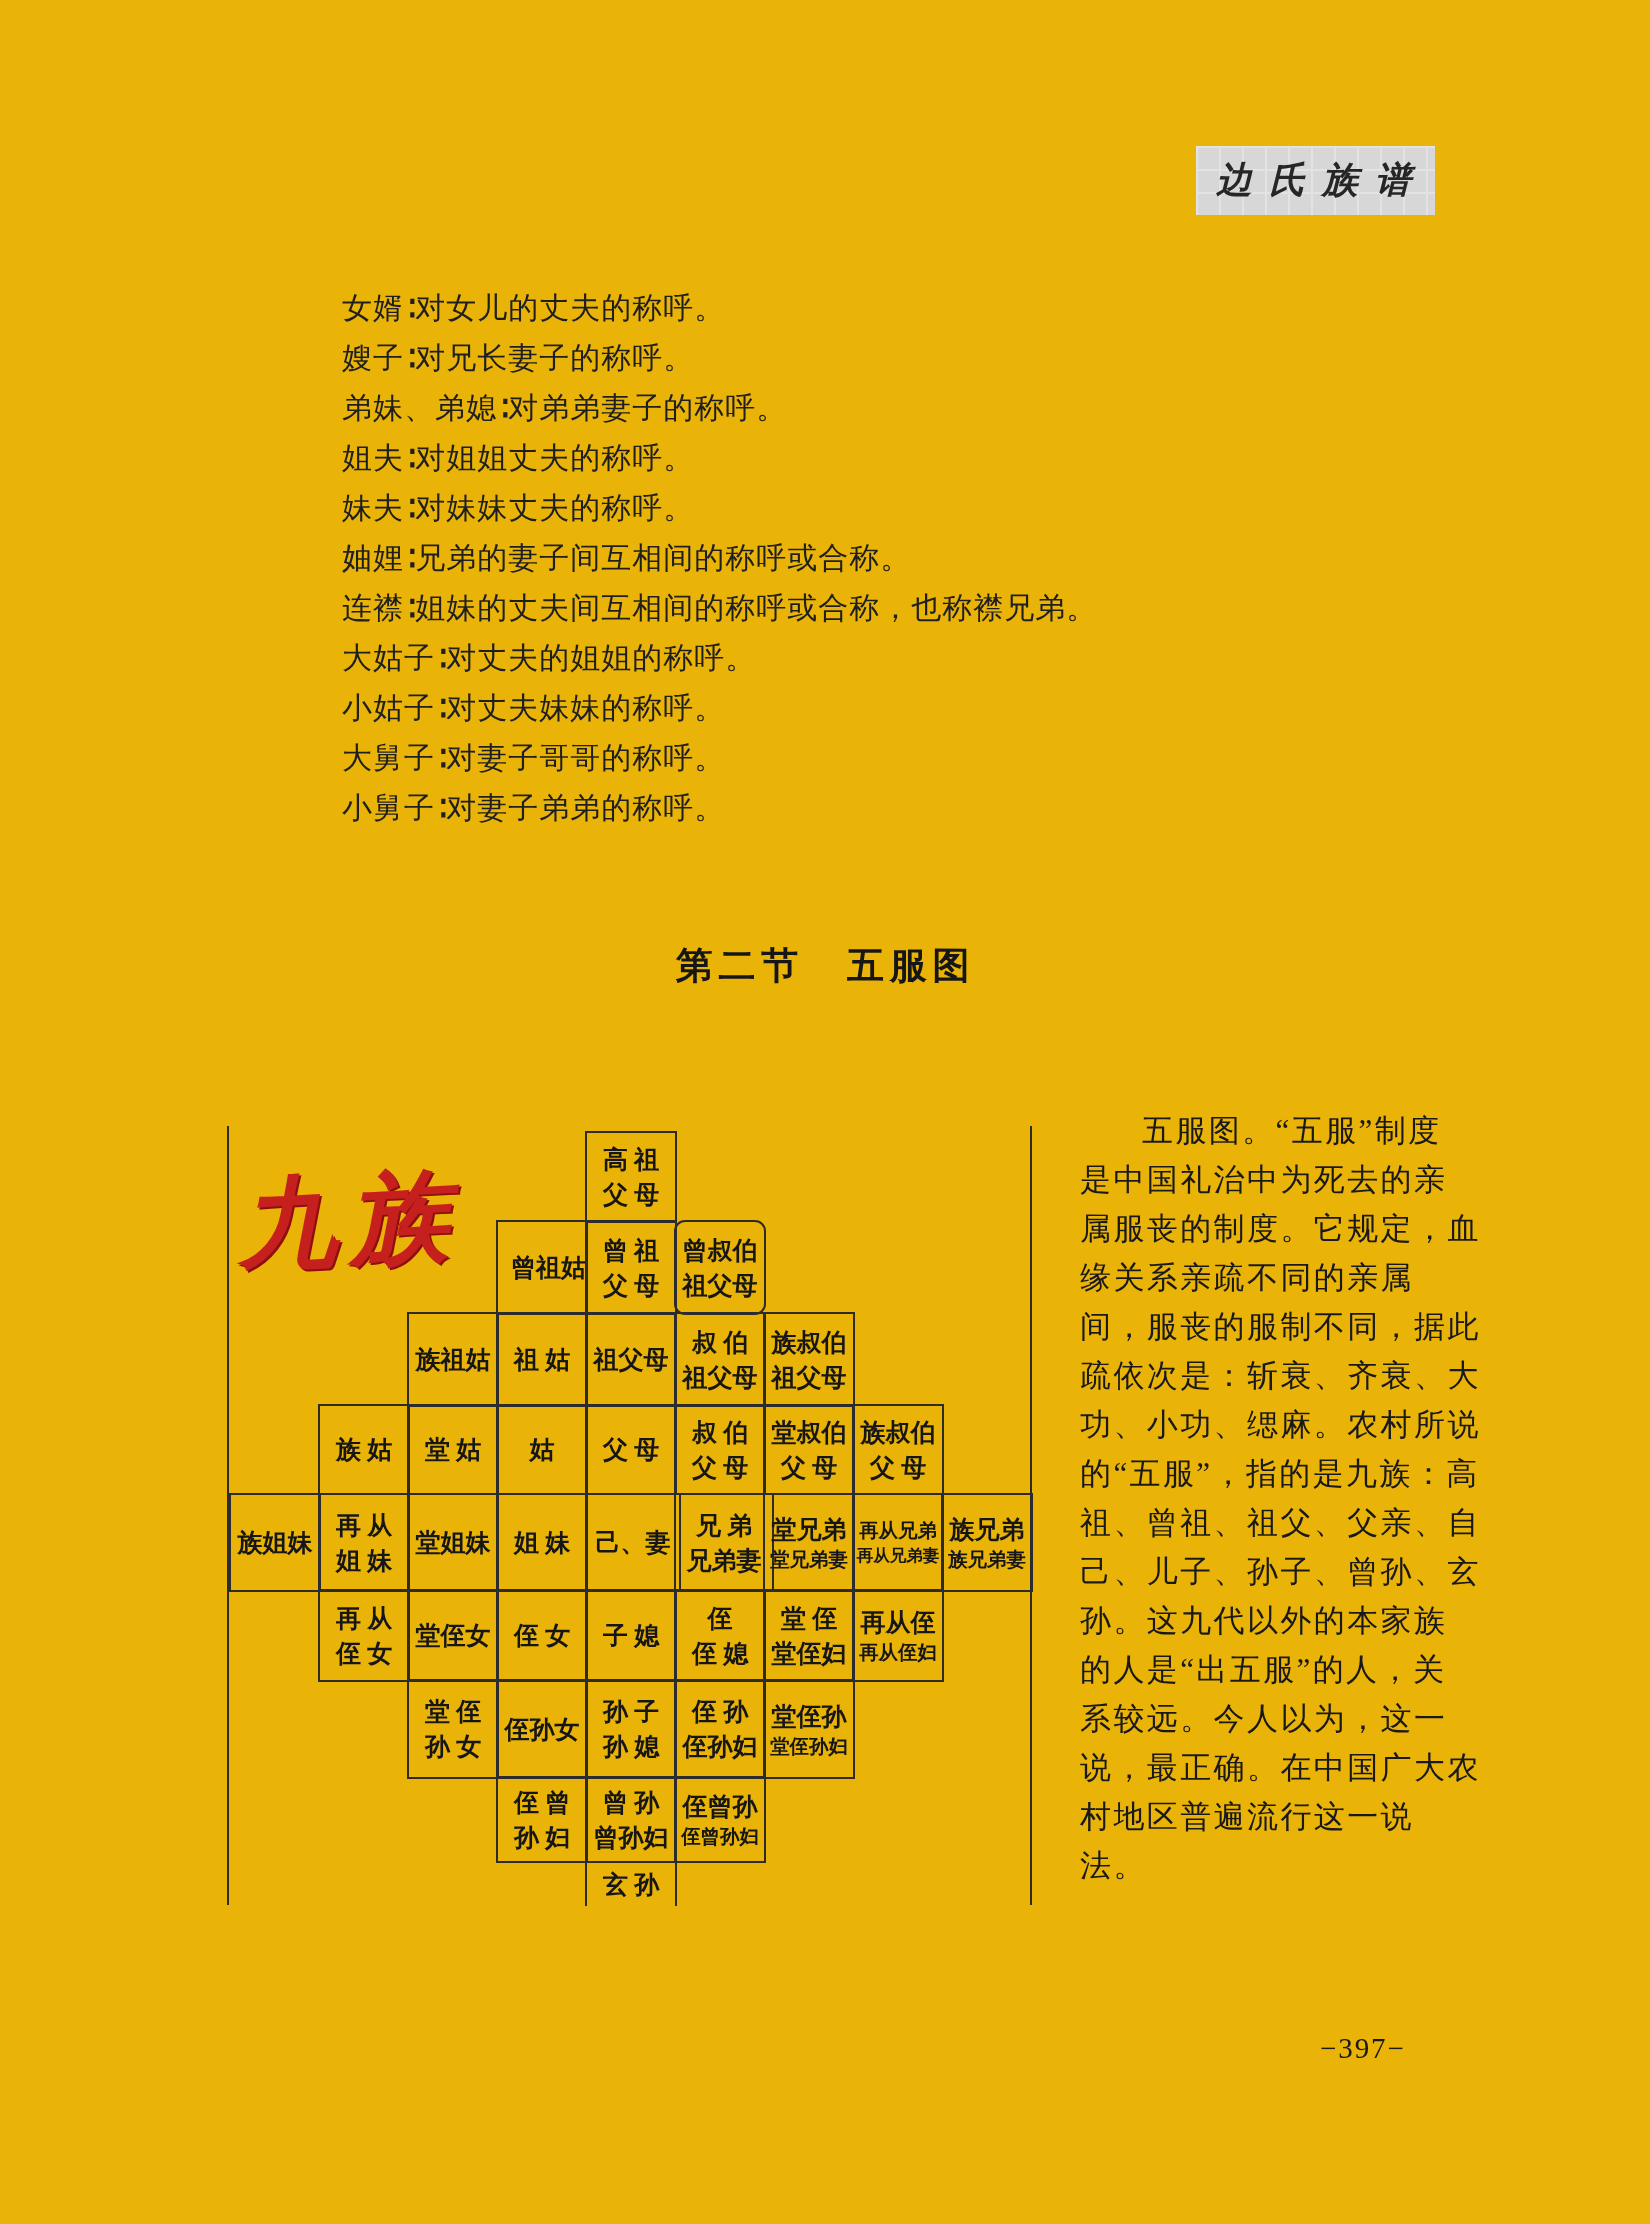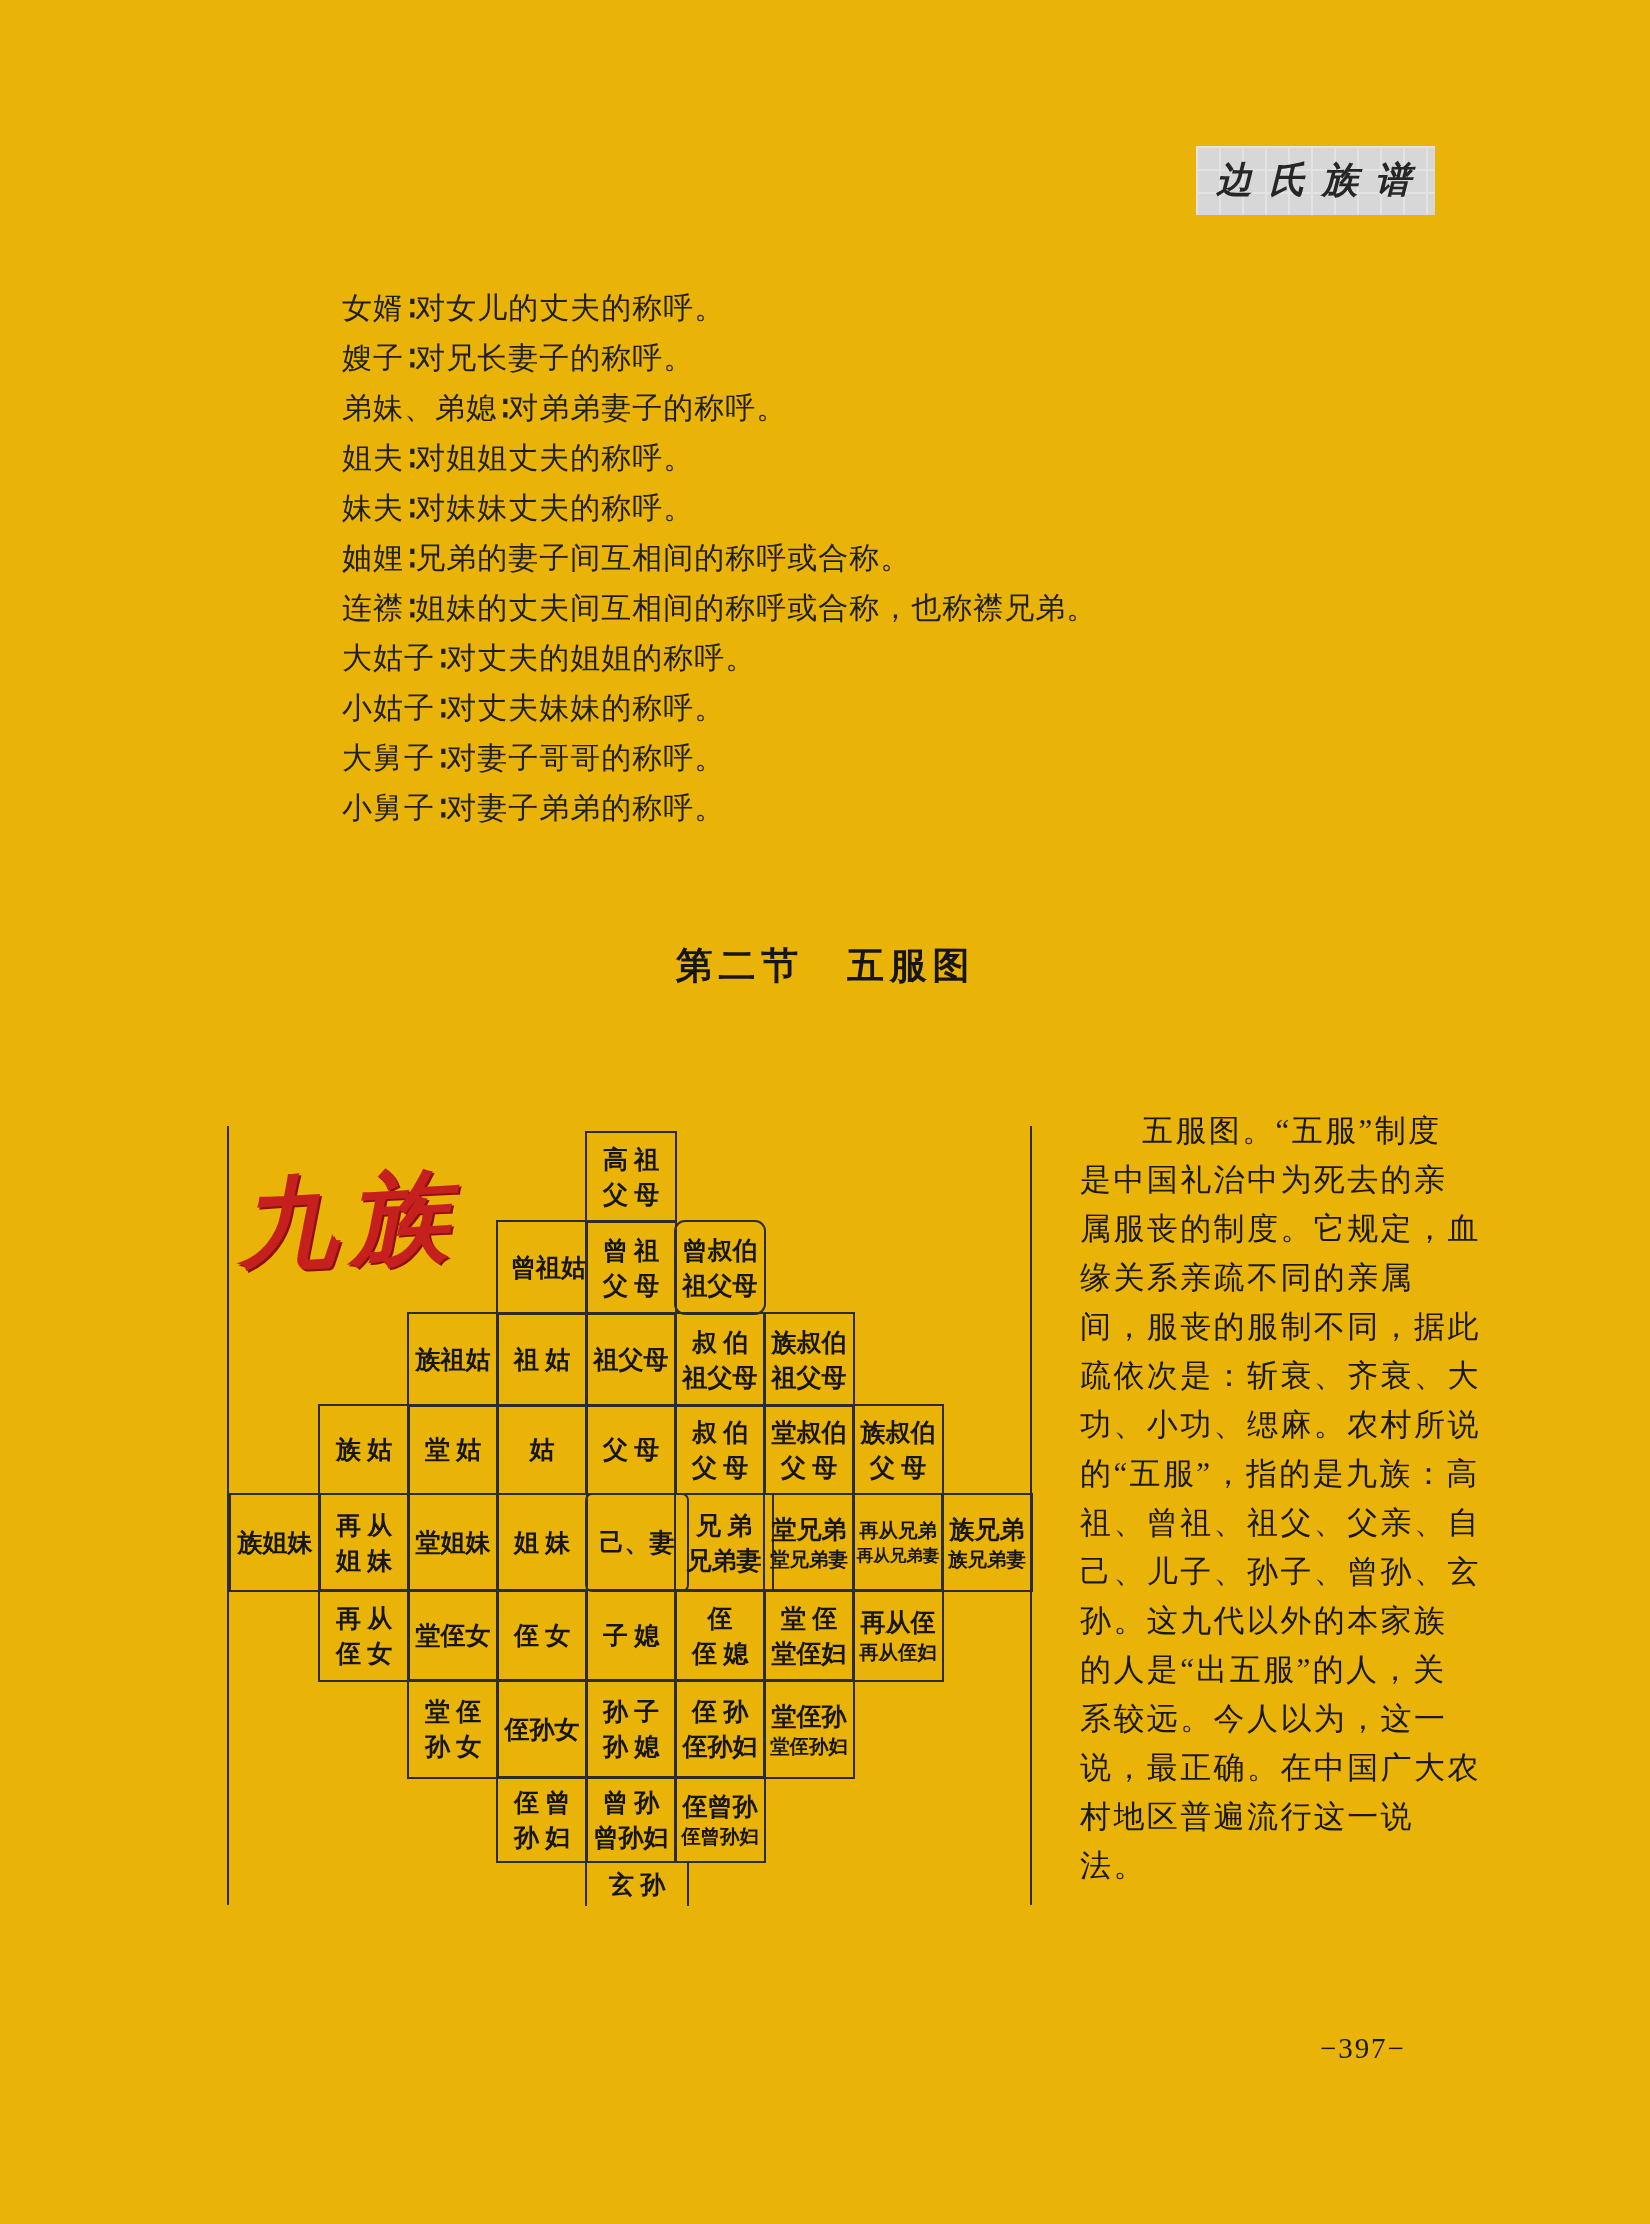--- a/index.html
+++ b/index.html
@@ -139,21 +139,21 @@
       <div class="cell" style="left: 89px; top: 367px; width: 92px; height: 99px;">
         <div class="cline">再 从</div>
         <div class="cline">姐 妹</div>
       </div>
       <div class="cell" style="left: 178px; top: 367px; width: 92px; height: 99px;">
         <div class="cline">堂姐妹</div>
       </div>
       <div class="cell" style="left: 267px; top: 367px; width: 92px; height: 99px;">
         <div class="cline">姐 妹</div>
       </div>
-      <div class="cell" style="left: 356px; top: 367px; width: 104px; height: 99px; border-radius: 7px;">
+      <div class="cell" style="left: 356px; top: 367px; width: 96px; height: 99px;">
         <div class="cline">己、妻</div>
       </div>
       <div class="cell" style="left: 445px; top: 367px; width: 100px; height: 99px;">
         <div class="cline">兄 弟</div>
         <div class="cline">兄弟妻</div>
       </div>
       <div class="cell" style="left: 534px; top: 367px; width: 92px; height: 99px;">
         <div class="cline">堂兄弟</div>
         <div class="cline small">堂兄弟妻</div>
       </div>
@@ -214,21 +214,21 @@
         <div class="cline">孙 妇</div>
       </div>
       <div class="cell" style="left: 356px; top: 650px; width: 92px; height: 87px;">
         <div class="cline">曾 孙</div>
         <div class="cline">曾孙妇</div>
       </div>
       <div class="cell" style="left: 445px; top: 650px; width: 92px; height: 87px;">
         <div class="cline">侄曾孙</div>
         <div class="cline small">侄曾孙妇</div>
       </div>
-      <div class="cell open-bottom" style="left: 356px; top: 735px; width: 104px; height: 45px;">
+      <div class="cell open-bottom" style="left: 356px; top: 735px; width: 92px; height: 45px;">
         <div class="cline">玄 孙</div>
       </div>
     </div>
 
   <div class="paragraph">
       <div class="para-line indent">五服图。“五服”制度</div>
       <div class="para-line">是中国礼治中为死去的亲</div>
       <div class="para-line">属服丧的制度。它规定，血</div>
       <div class="para-line">缘关系亲疏不同的亲属</div>
       <div class="para-line">间，服丧的服制不同，据此</div>

